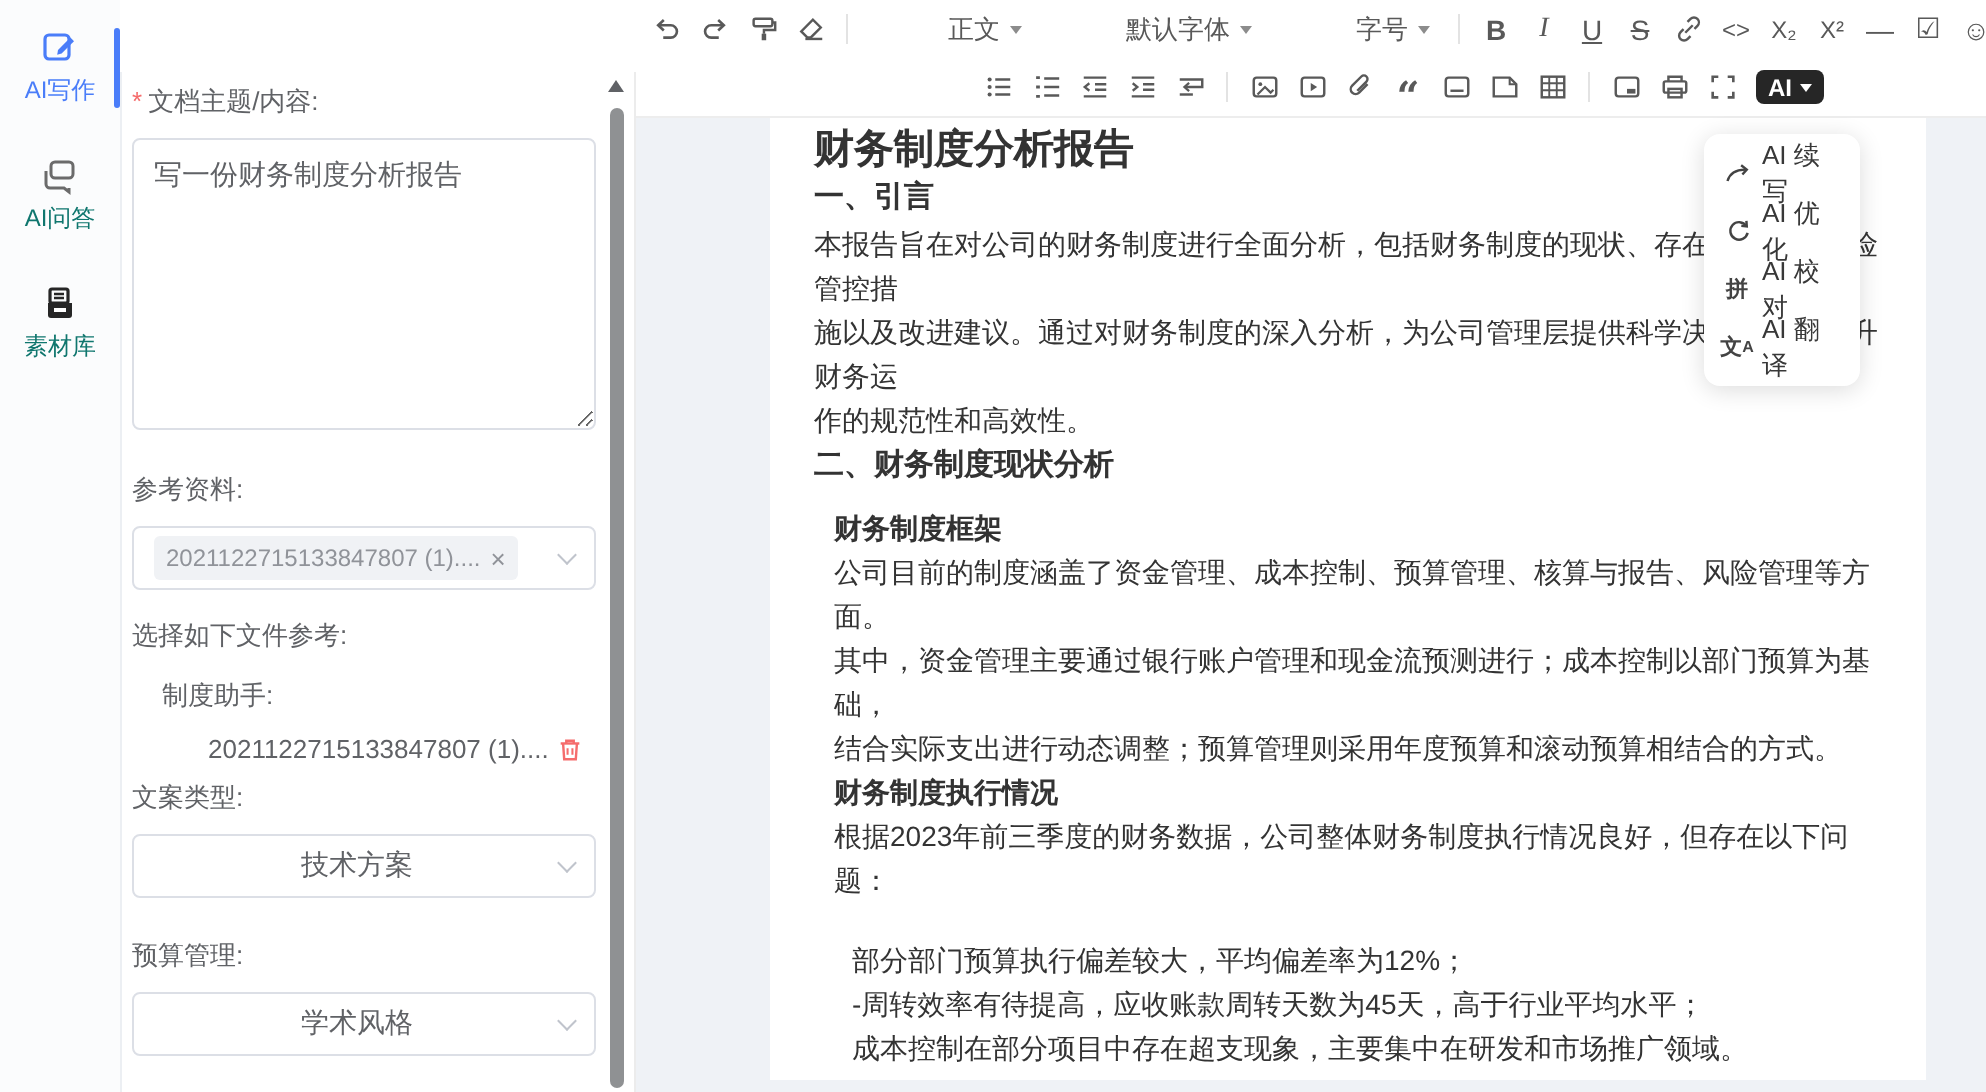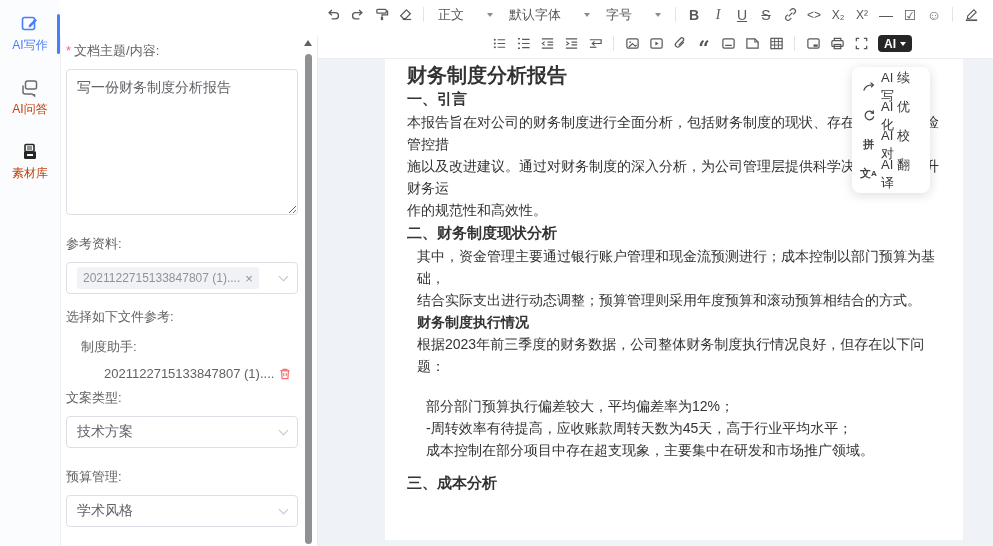--- a/index.html
+++ b/index.html
@@ -3,52 +3,52 @@
 <meta charset="utf-8">
 <style>
   * { margin:0; padding:0; box-sizing:border-box; }
   html,body { width:993px; height:546px; }
   body { font-family:"Liberation Sans","DejaVu Sans",sans-serif; background:#fff; }
   .app { position:relative; width:993px; height:546px; display:flex; overflow:hidden; background:#fff; }
 
   
   .nav { width:60px; background:#fbfcfd; padding-top:10px; display:flex; flex-direction:column; align-items:center; gap:16px; flex-shrink:0; }
   .nav-item { position:relative; width:100%; display:flex; flex-direction:column; align-items:center; gap:3px; cursor:pointer; padding:4px 0; }
-  .nav-item span { font-size:12px; color:#c2410c; }
+  .nav-item span { font-size:12px; color:#0f766e; }
   .nav-item.active span { color:#4a7df9; }
   .nav-item .ind { position:absolute; right:0; top:4px; bottom:4px; width:3px; border-radius:2px; background:#4a7df9; }
 
   
   .panel { width:258px; flex-shrink:0; background:#fff; border-left:1px solid #eceff3; border-right:1px solid #ececec; position:relative; padding:6px 0 0 5px;margin-top:36px; }
   .panel-inner { width:232px; }
   .f-label { font-size:13px; color:#606266; margin-bottom:9px; }
   .req { color:#f56c6c; margin-right:3px; }
   textarea.topic { width:232px; height:146px; border:1px solid #dcdfe6; border-radius:4px; padding:7px 10px; font-size:14px; color:#606266; line-height:1.5; font-family:inherit; resize:vertical; outline:none; }
   .sel { width:232px; height:32px; border:1px solid #dcdfe6; border-radius:4px; background:#fff; display:flex; align-items:center; padding:0 10px; font-size:14px; color:#606266; cursor:pointer; }
-  .sel .grow { flex:1; }
+  .sel .grow { flex:1;text-align:center; }
   .chev { width:7px; height:7px; border-right:1.3px solid #c0c4cc; border-bottom:1.3px solid #c0c4cc; transform:rotate(45deg); margin-top:-4px; flex-shrink:0; }
   .tag { display:flex; align-items:center; gap:5px; background:#f0f2f5; border-radius:3px; height:22px; padding:0 6px; font-size:12px; color:#909399; }
   .tag .x { font-size:13px; color:#909399; cursor:pointer; }
   .mt16 { margin-top:16px; } .mt14 { margin-top:14px; } .mt20 { margin-top:20px; } .mt8 { margin-top:8px; }
   .sub-line { font-size:13px; color:#606266; padding-left:15px; margin-top:12px; }
   .file-line { display:flex; align-items:center; font-size:13px; color:#606266; padding-left:38px; margin-top:10px; }
   .file-line svg { margin-left:auto; margin-right:6px; cursor:pointer; }
   .pscroll { position:absolute; top:4px; right:3px; bottom:2px; width:12px; display:flex; flex-direction:column; align-items:center; }
   .pscroll .up { width:0; height:0; border-left:4px solid transparent; border-right:4px solid transparent; border-bottom:6px solid #606266; margin-bottom:8px; cursor:pointer; }
   .pscroll .thumb { width:7px; flex:1; background:#8f9193; border-radius:4px; cursor:pointer; }
 
   
   .editor { flex:1; display:flex; flex-direction:column; min-width:0; }
   .toolbar { background:#fff; border-bottom:1px solid #ededed; }
   .tb-row { height:29px; display:flex; align-items:center; gap:2px; }
   .tb-row1 { padding-left:4px; } .tb-row2 { padding-left:170px; }
   .tbi { min-width:22px; height:22px; display:flex; align-items:center; justify-content:center; border-radius:3px; color:#595959; font-size:14px; cursor:pointer; flex-shrink:0; }
   .tbi.txt { font-weight:400; }
   .tbi.b { font-weight:700; } .tbi.i { font-style:italic; font-family:"Liberation Serif",serif; } .tbi.u { text-decoration:underline; } .tbi.s { text-decoration:line-through; }
-  .dd { display:flex; align-items:center; gap:23px; padding:0 7px; height:22px; font-size:13px; color:#595959; cursor:pointer; border-radius:3px; flex-shrink:0; }
+  .dd { display:flex; align-items:center; gap:5px; padding:0 7px; height:22px; font-size:13px; color:#595959; cursor:pointer; border-radius:3px; flex-shrink:0;margin-left:36px; }
   .caret { width:0; height:0; border-left:3.5px solid transparent; border-right:3.5px solid transparent; border-top:4px solid #8c8c8c; }
   .sep { width:1px; height:15px; background:#e3e3e3; margin:0 5px; flex-shrink:0; }
   .quote-g { font-family:"DejaVu Serif","Liberation Serif",serif; font-size:20px; font-weight:700; line-height:10px; padding-top:8px; }
   .ai-btn { background:#262626; color:#fff; border-radius:4px; height:17px; padding:0 6px; display:flex; align-items:center; gap:4px; font-size:12px; font-weight:700; cursor:pointer; margin-left:4px; }
   .ai-btn .caret { border-top-color:#fff; }
 
   .canvas { flex:1; background:#eff2f6; padding:0 30px 6px 67px; overflow:hidden; display:flex; }
   .page { background:#fff; width:578px; padding:4px 22px 0 22px; font-size:14px; color:#333; line-height:22px; }
   .b-title { font-size:20px; font-weight:700; line-height:24px; }
   .b-h { font-size:15px; font-weight:700; line-height:24px; }
@@ -327,20 +327,22 @@
     </div>
 
     <div class="canvas">
       <div class="page">
         <div class="b-title">财务制度分析报告</div>
         <div class="b-h">一、引言</div>
         <div>本报告旨在对公司的财务制度进行全面分析，包括财务制度的现状、存在的问题、风险管控措</div>
         <div>施以及改进建议。通过对财务制度的深入分析，为公司管理层提供科学决策依据，提升财务运</div>
         <div>作的规范性和高效性。</div>
         <div class="b-h">二、财务制度现状分析</div>
+        <div class="b-sh in1 mt8">财务制度框架</div>
+        <div class="in1">公司目前的制度涵盖了资金管理、成本控制、预算管理、核算与报告、风险管理等方面。</div>
         <div class="in1">其中，资金管理主要通过银行账户管理和现金流预测进行；成本控制以部门预算为基础，</div>
         <div class="in1">结合实际支出进行动态调整；预算管理则采用年度预算和滚动预算相结合的方式。</div>
         <div class="b-sh in1">财务制度执行情况</div>
         <div class="in1">根据2023年前三季度的财务数据，公司整体财务制度执行情况良好，但存在以下问题：</div>
         <div class="gap18"></div>
         <div class="in2">部分部门预算执行偏差较大，平均偏差率为12%；</div>
         <div class="in2">-周转效率有待提高，应收账款周转天数为45天，高于行业平均水平；</div>
         <div class="in2">成本控制在部分项目中存在超支现象，主要集中在研发和市场推广领域。</div>
         <div class="b-h mtop">三、成本分析</div>
 

